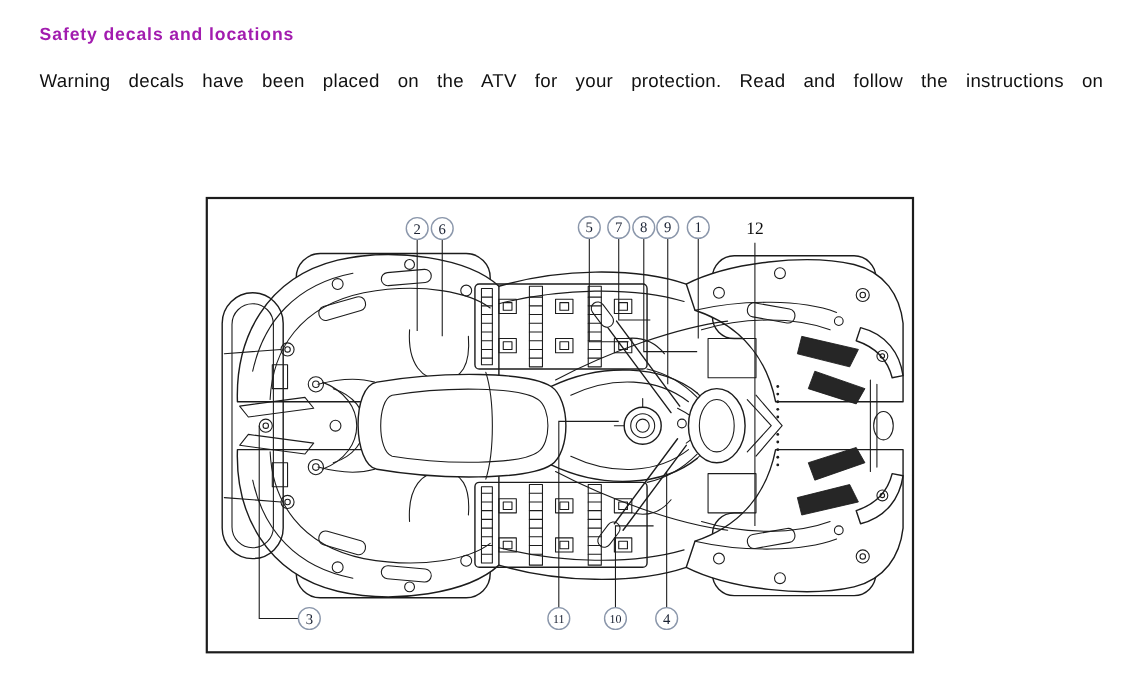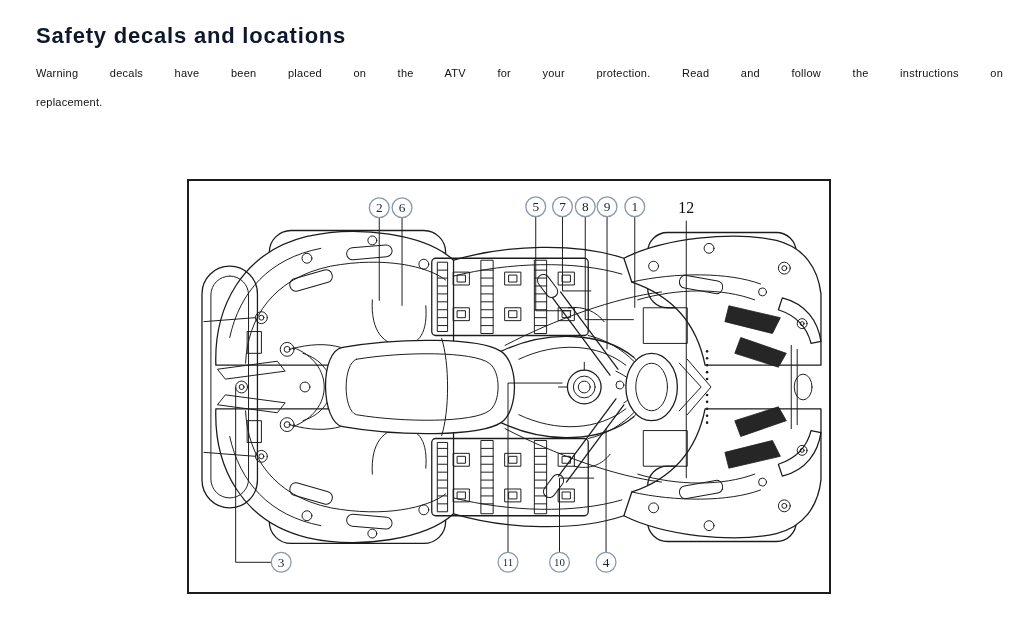--- a/index.html
+++ b/index.html
@@ -2,25 +2,25 @@
 <html><head>
 <meta charset="utf-8">
 <style>
   html,body{margin:0;padding:0;background:#ffffff;}
   body{
     width:1036px;height:630px;position:relative;overflow:hidden;
     font-family:"Liberation Sans",sans-serif;color:#000;
   }
   .doc-title{
     position:absolute;left:36px;top:23px;margin:0;
-    font-size:22px;font-weight:bold;letter-spacing:.8px;color:#0f172a;
+    font-size:16px;font-weight:bold;letter-spacing:.8px;color:#a21caf;
   }
   .doc-paragraph{
     position:absolute;left:36px;top:59px;width:967px;
-    font-size:11px;letter-spacing:.25px;color:#111;
+    font-size:17px;letter-spacing:.25px;color:#111;
   }
   .doc-paragraph .line{
     height:29px;line-height:29px;overflow:hidden;text-align:justify;
   }
   .doc-paragraph .line.justified::after{
     content:"";display:inline-block;width:100%;
   }
   .diagram-frame{
     position:absolute;left:187px;top:179px;width:644px;height:415px;
     border:2px solid #1c1c1c;box-sizing:border-box;background:#fff;
@@ -31,21 +31,20 @@
   .panel{fill:#ffffff;stroke:#1c1c1c;stroke-width:1.3;stroke-linejoin:round;}
   .darkslot{fill:#262626;stroke:#1c1c1c;stroke-width:.8;}
 </style>
 </head>
 <body>
 
 <h1 class="doc-title">Safety decals and locations</h1>
 
 <div class="doc-paragraph">
   <div class="line justified">Warning decals have been placed on the ATV for your protection. Read and follow the instructions on</div>
-  <div class="line">replacement.</div>
 </div>
 
 <div class="diagram-frame">
   <svg viewBox="0 0 644 415">
 
     <g id="half">
 
       <rect class="art-bold" x="80" y="50" width="178" height="84" rx="22"></rect>
       <rect class="art-bold" x="462" y="52" width="150" height="76" rx="20"></rect>
 

